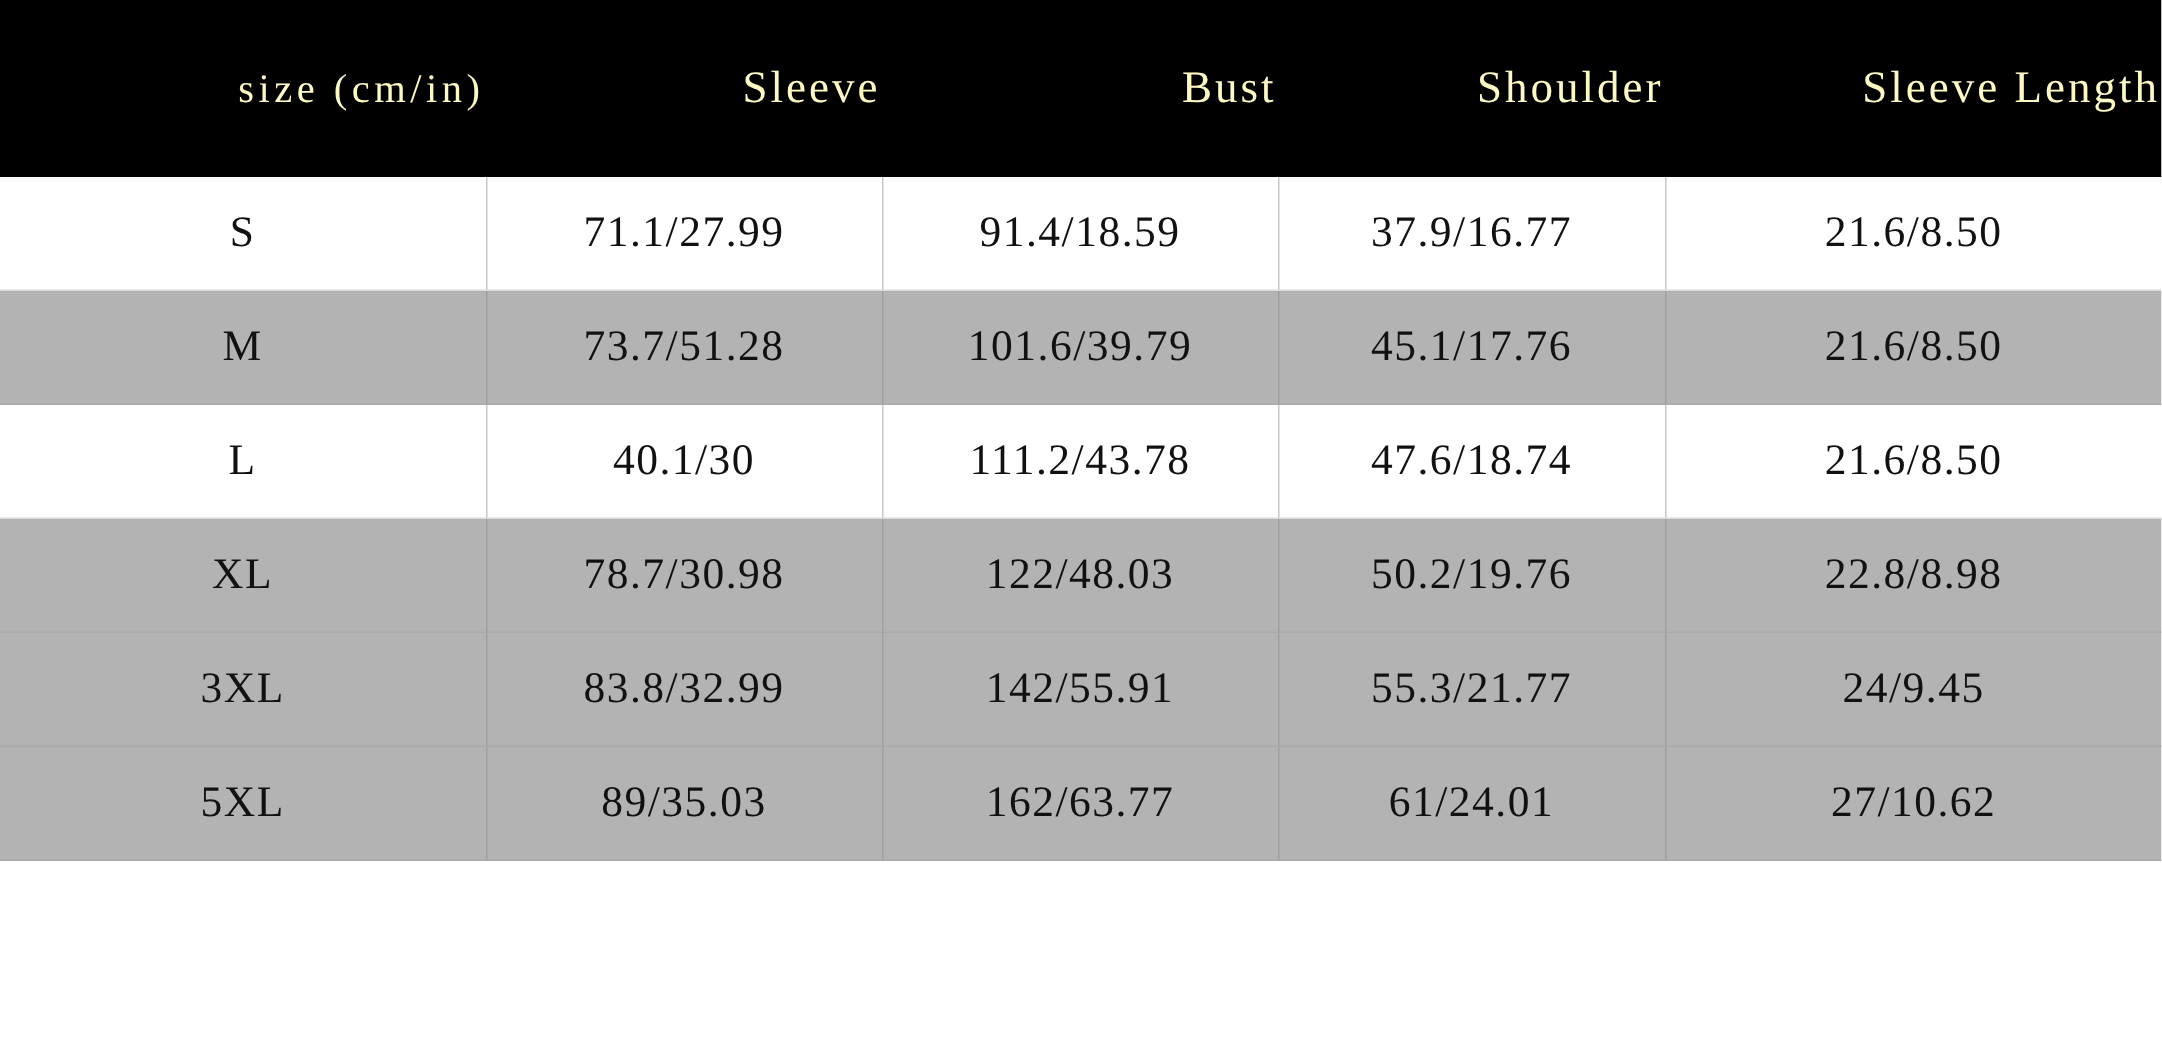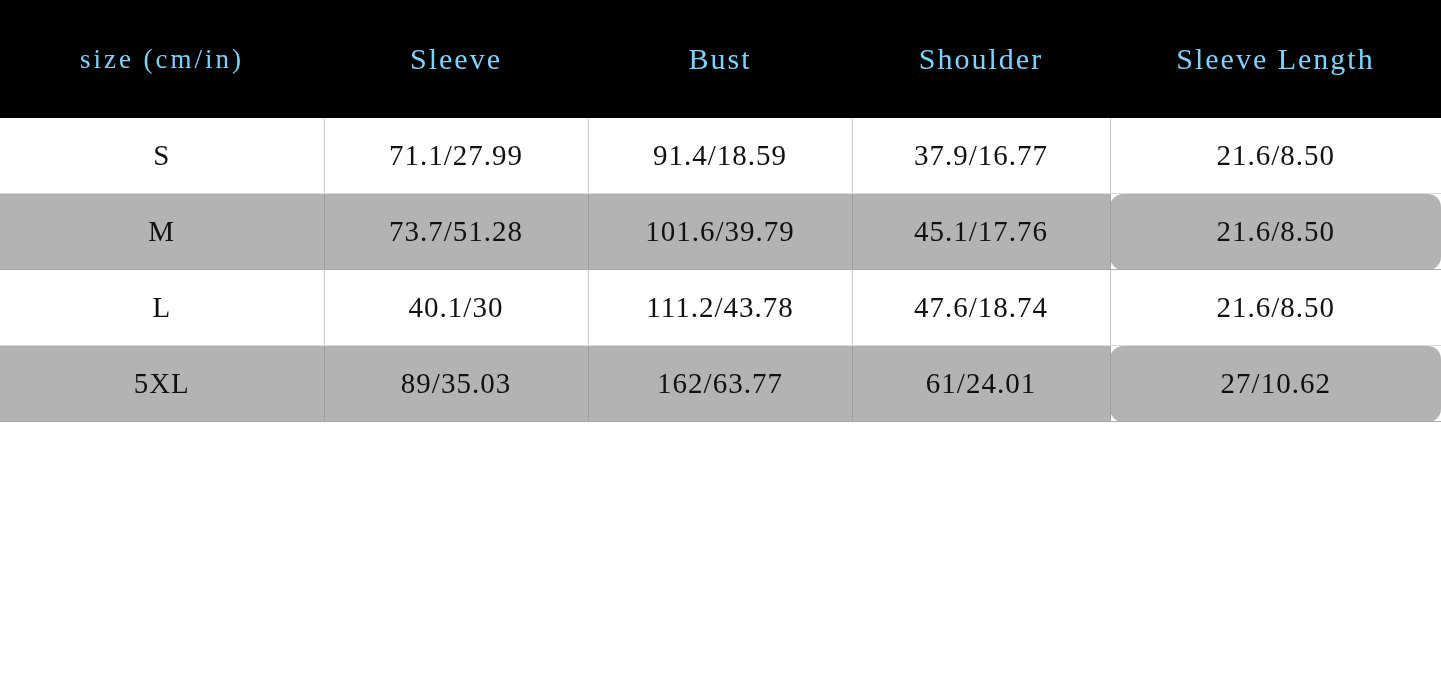--- a/index.html
+++ b/index.html
@@ -19,47 +19,46 @@
     table-layout: fixed;
   }
   .size-table col.c0 { width: 324px; }
   .size-table col.c1 { width: 264px; }
   .size-table col.c2 { width: 264px; }
   .size-table col.c3 { width: 258px; }
   .size-table col.c4 { width: 331px; }
 
   thead th {
     background: #000000;
-    color: #7dd3fc;
+    color: #fef9c3;
     font-weight: normal;
     font-size: 30px;
     letter-spacing: 2px;
     height: 116px;
-    text-align: center;
+    text-align: right;
     vertical-align: middle;
     border: none;
   }
   thead th.first-col {
     font-size: 27px;
     letter-spacing: 3px;
   }
 
   tbody td {
     height: 73px;
     text-align: center;
     vertical-align: middle;
     font-size: 29px;
     color: #111111;
     letter-spacing: 1px;
     border-right: 1px solid #c8c8c8;
     border-bottom: 1px solid #d9d9d9;
   }
   tbody td:last-child {
     border-right: none;
-    border-radius: 13px;
   }
   tbody tr.odd td {
     background: #ffffff;
   }
   tbody tr.even td {
     background: #b3b3b3;
     border-right: 1px solid #a0a0a0;
     border-bottom: 1px solid #aaaaaa;
   }
   tbody tr.even td:last-child {
@@ -106,20 +105,34 @@
       <td>21.6/8.50</td>
     </tr>
     <tr class="odd">
       <td class="size-cell">L</td>
       <td>40.1/30</td>
       <td>111.2/43.78</td>
       <td>47.6/18.74</td>
       <td>21.6/8.50</td>
     </tr>
     <tr class="even">
+      <td class="size-cell">XL</td>
+      <td>78.7/30.98</td>
+      <td>122/48.03</td>
+      <td>50.2/19.76</td>
+      <td>22.8/8.98</td>
+    </tr>
+    <tr class="even">
+      <td class="size-cell">3XL</td>
+      <td>83.8/32.99</td>
+      <td>142/55.91</td>
+      <td>55.3/21.77</td>
+      <td>24/9.45</td>
+    </tr>
+    <tr class="even">
       <td class="size-cell">5XL</td>
       <td>89/35.03</td>
       <td>162/63.77</td>
       <td>61/24.01</td>
       <td>27/10.62</td>
     </tr>
   </tbody>
 </table>
 
 </body></html>

